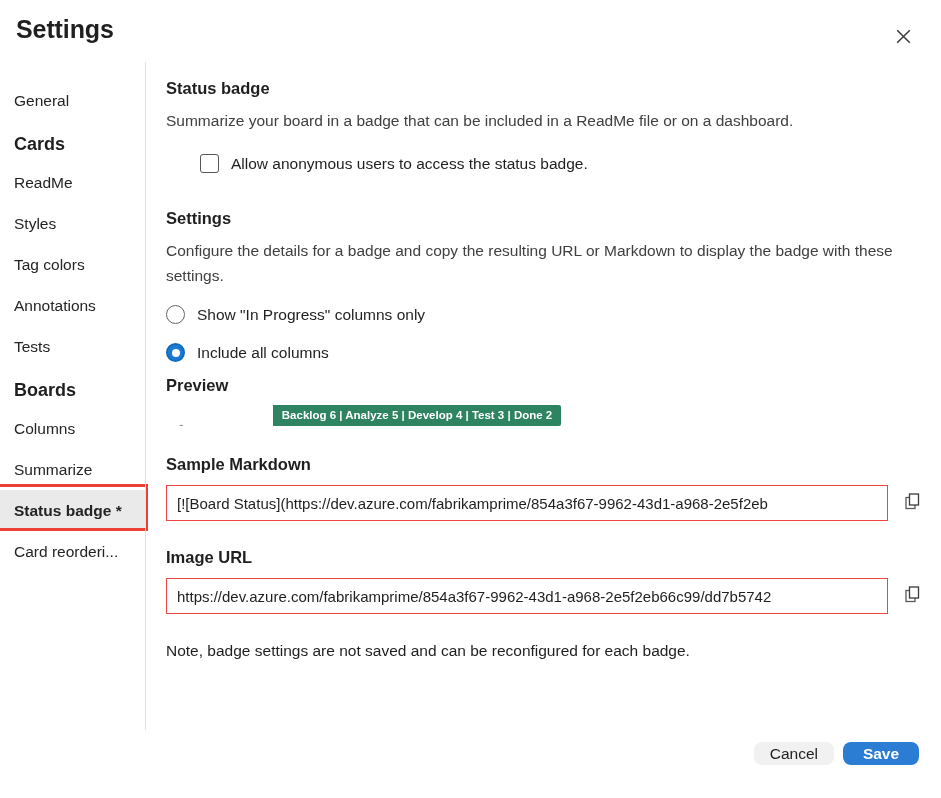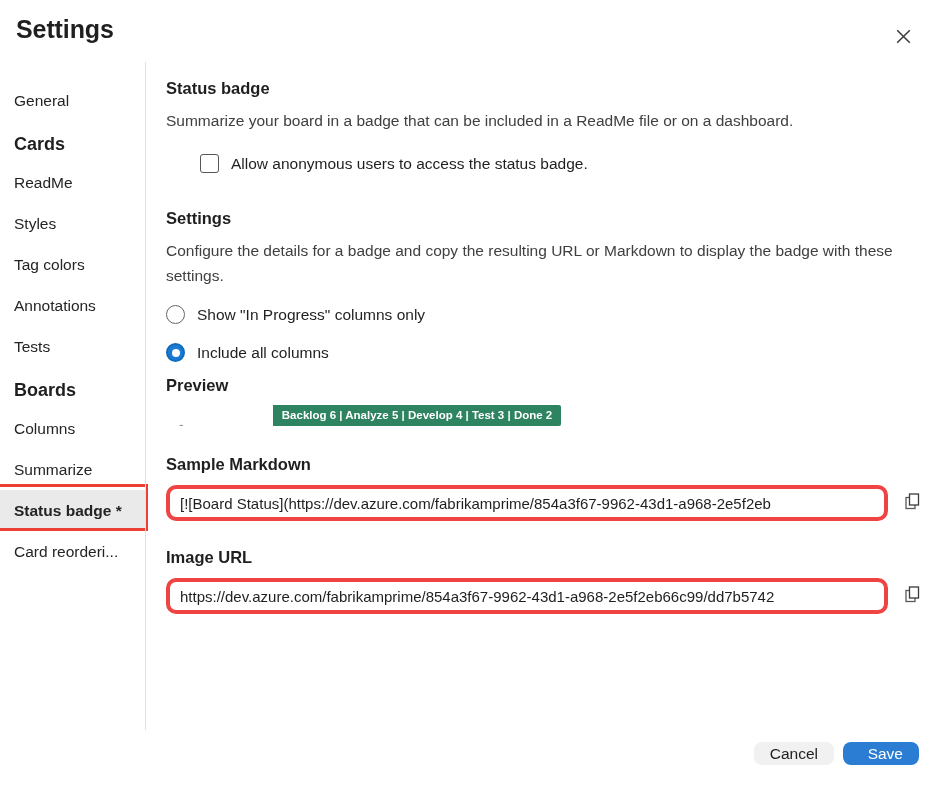--- a/index.html
+++ b/index.html
@@ -214,22 +214,22 @@
     color: #1f1f1f;
   }
   .input-row {
     display: flex;
     align-items: center;
     gap: 10px;
   }
   .txt-input {
     width: 722px;
     height: 36px;
-    border: 4px solid #ef4444;
-    border-radius: 10px;
+    border: 1px solid #ef4444;
+    border-radius: 0;
     background: #fff;
     font-family: "Liberation Sans", sans-serif;
     font-size: 15px;
     color: #1f1f1f;
     padding: 0 10px;
     outline: none;
     text-overflow: clip;
   }
   .copy-btn {
     width: 30px; height: 30px;
@@ -270,22 +270,21 @@
     cursor: pointer;
     padding: 0 16px;
   }
   .btn-cancel {
     background: #f1f1f1;
     color: #1f1f1f;
   }
   .btn-save {
     background: #2b7cd3;
     color: #ffffff;
-    font-weight: normal;
-    text-align: right;
+    font-weight: bold;
   }
 </style>
 </head>
 <body>
 
 <div class="dialog">
 
   <div class="dlg-header">
     <div class="dlg-title">Settings</div>
     <button class="close-btn">
@@ -384,20 +383,21 @@
           <span>
             <svg width="17" height="17" viewBox="0 0 17 17">
               <rect x="1" y="4.5" width="9" height="11" fill="#fff" stroke="#5a5a5a" stroke-width="1.3"></rect>
               <rect x="4.5" y="1" width="9" height="11" fill="#fff" stroke="#3b3b3b" stroke-width="1.3"></rect>
             </svg>
           </span>
         </button>
       </div>
     </div>
 
+    <div class="note" style="position:absolute; left:0; top:580px;">Note, badge settings are not saved and can be reconfigured for each badge.</div>
 
   </div>
 
   <div class="footer">
     <div class="footer-inner">
       <button class="btn btn-cancel">Cancel</button>
       <button class="btn btn-save">Save</button>
     </div>
   </div>
 

